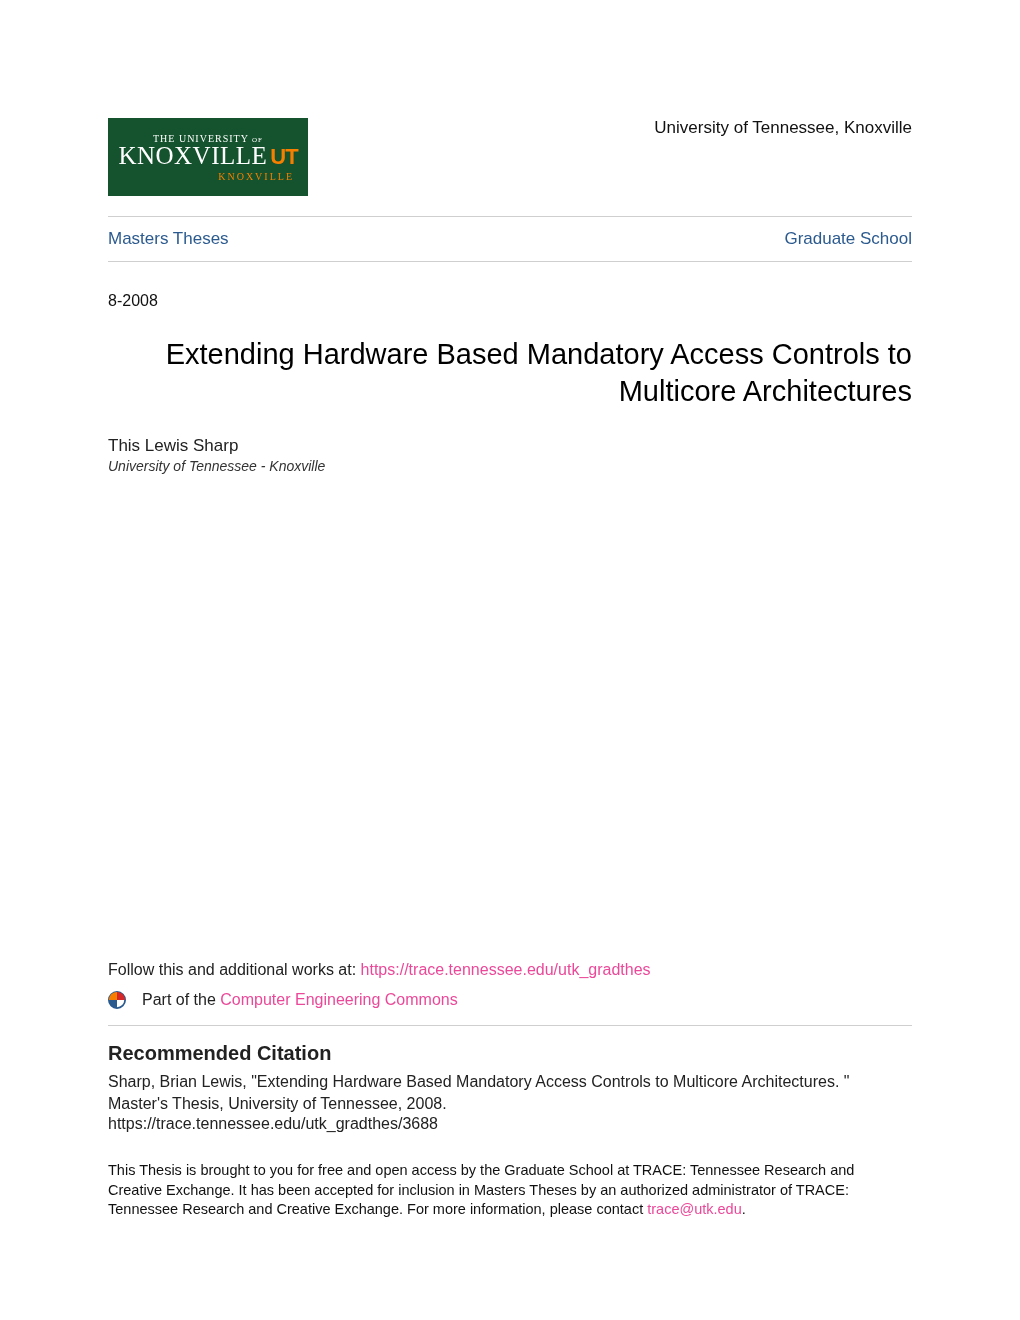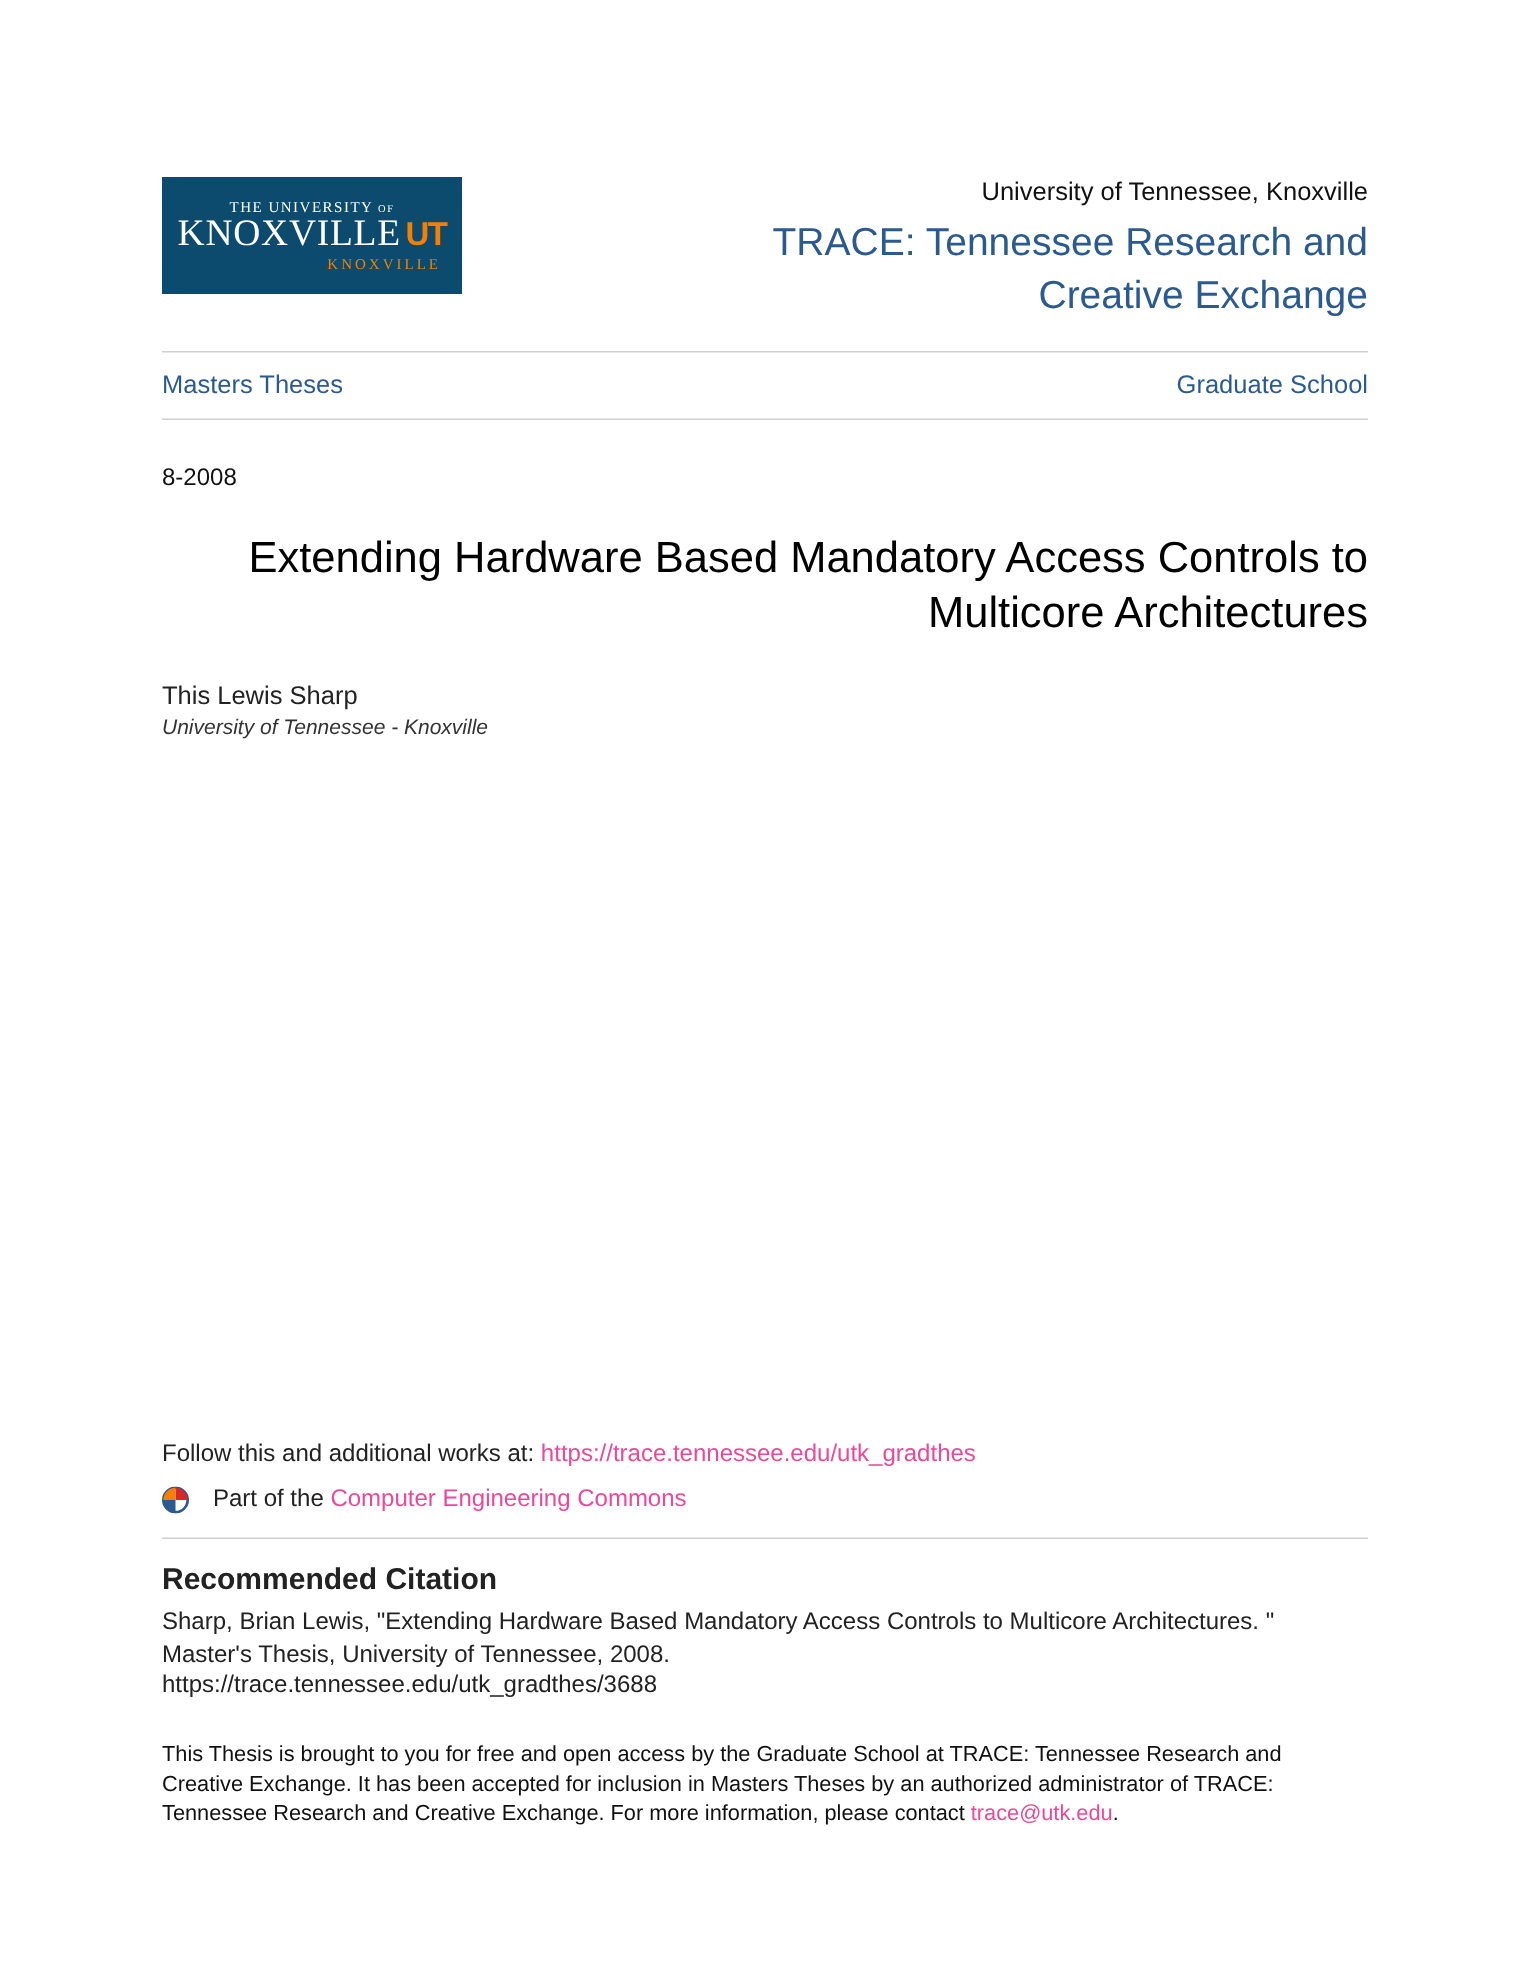--- a/index.html
+++ b/index.html
@@ -22,21 +22,21 @@
     }
     .header-row {
       display: flex;
       justify-content: space-between;
       align-items: flex-start;
       margin-bottom: 20px;
     }
     .logo {
       width: 200px;
       height: 78px;
-      background: #0c4a6e;
+      background: #14532d;
       display: flex;
       flex-direction: column;
       justify-content: center;
       align-items: center;
       color: #fff;
       position: relative;
       font-family: Georgia, "Times New Roman", serif;
     }
     .logo-top {
       font-size: 10px;
@@ -186,23 +186,20 @@
     <div class="logo">
       <div class="logo-top">THE UNIVERSITY of</div>
       <div class="logo-mid">
         <span class="logo-name">KNOXVILLE</span>
         <span class="logo-ut">UT</span>
       </div>
       <div class="logo-bot">KNOXVILLE</div>
     </div>
     <div class="header-right">
       <div class="inst-name">University of Tennessee, Knoxville</div>
-      <div class="trace-title">
-        <a href="#">TRACE: Tennessee Research and Creative Exchange</a>
-      </div>
     </div>
   </div>
 
   <hr class="rule">
   <div class="nav-row">
     <a href="#" class="nav-link">Masters Theses</a>
     <a href="#" class="nav-link">Graduate School</a>
   </div>
   <hr class="rule">
 

